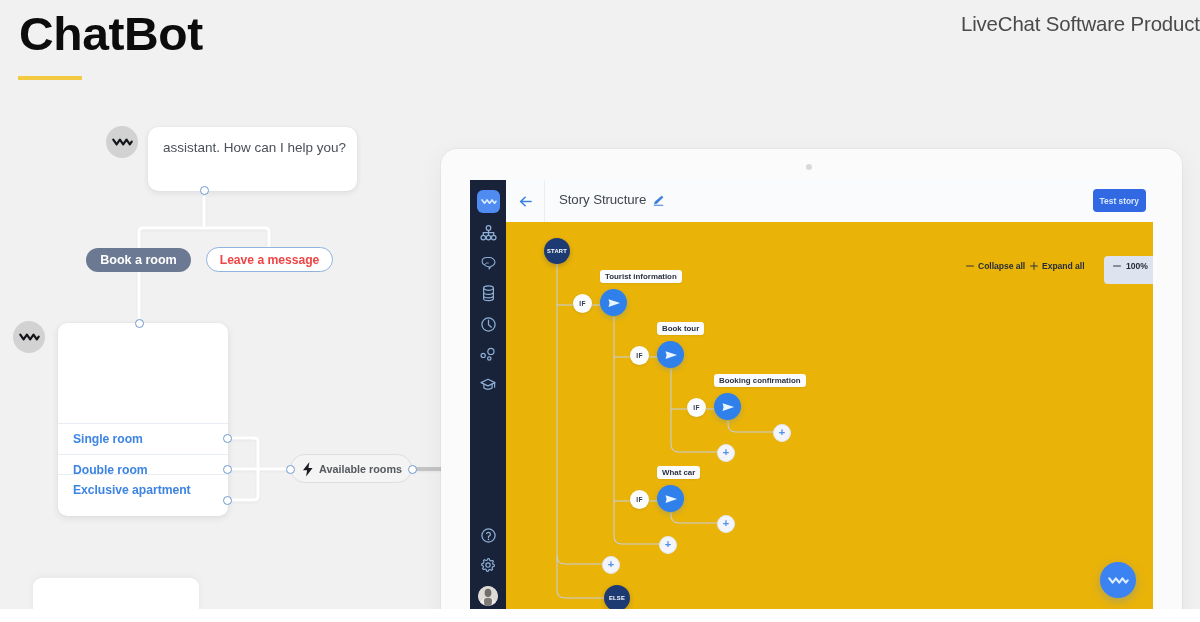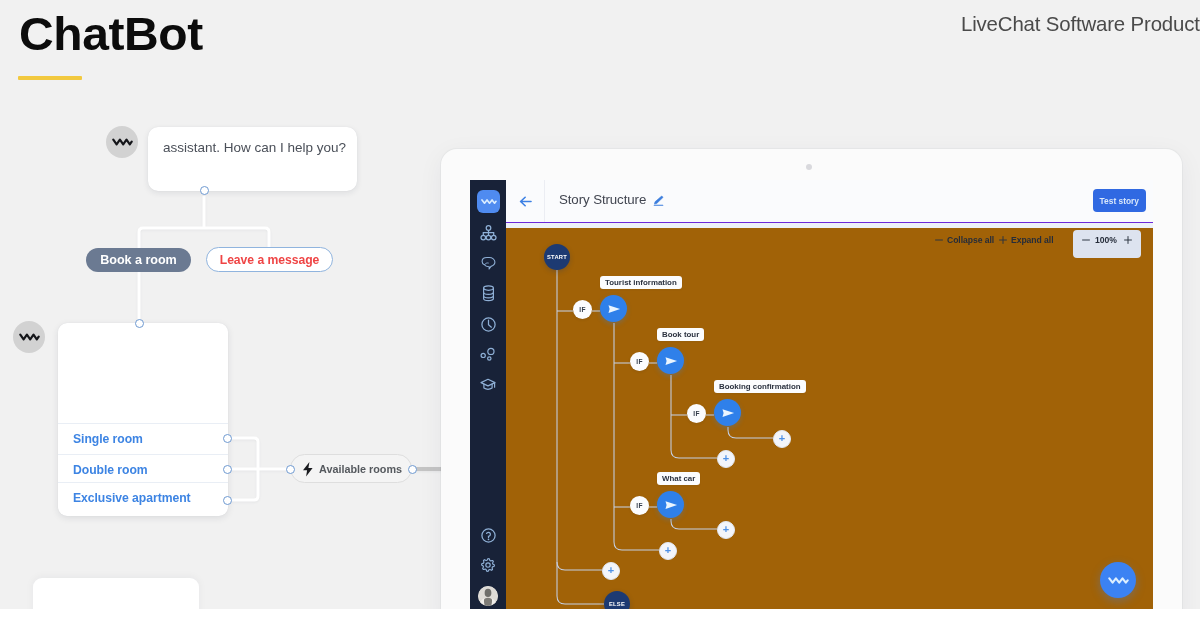--- a/index.html
+++ b/index.html
@@ -62,35 +62,35 @@
 
   .sidebar{position:absolute;left:0;top:0;width:36px;height:430px;background:#182238;}
   .sb-logo{position:absolute;left:7px;top:10px;width:23px;height:23px;border-radius:6px;
            background:#4f8bf0;display:flex;align-items:center;justify-content:center;}
   .sb-ico{position:absolute;left:0;width:36px;height:22px;display:flex;
           align-items:center;justify-content:center;}
   .sb-avatar{position:absolute;left:8px;width:20px;height:20px;border-radius:50%;
              background:#d4d4d2;overflow:hidden;}
 
   .apphead{position:absolute;left:36px;top:0;width:647px;height:42px;background:#fafbfd;
-           border-bottom:1px solid #6d28d9;}
+           border-bottom:5px solid #6d28d9;}
   .back-arrow{position:absolute;left:11px;top:13px;width:17px;height:17px;}
   .head-sep{position:absolute;left:38px;top:0;width:1px;height:42px;background:#ebedf3;}
   .apptitle{position:absolute;left:53px;top:11.5px;font-size:13.3px;color:#414550;white-space:nowrap;letter-spacing:-0.1px;}
   .pencil{position:absolute;top:13px;width:15px;height:15px;}
   .teststory{position:absolute;right:7px;top:9px;height:23px;padding:0 7px;
              background:#3069e2;color:#d8e7fb;font-size:8.4px;font-weight:bold;
              border-radius:4px;display:flex;align-items:center;justify-content:center;
              white-space:nowrap;}
 
   .zoomrow{position:absolute;top:50px;height:18px;z-index:5;}
   .zr-item{position:absolute;font-size:8.6px;font-weight:bold;color:#262d3a;white-space:nowrap;letter-spacing:-0.05px;}
   .zoombox{position:absolute;height:28px;background:#dde3ef;border-radius:4px;}
 
-  .canvas{position:absolute;left:36px;top:48px;width:647px;height:388px;background:#a16207;}
+  .canvas{position:absolute;left:36px;top:42px;width:647px;height:388px;background:#eab308;}
   .ncap{position:absolute;background:#fbfcfe;border-radius:3px;font-size:7.9px;
         font-weight:bold;color:#2b3240;padding:2px 5px;white-space:nowrap;
         box-shadow:0 1px 2px rgba(30,40,70,.07);}
   .nif{position:absolute;width:19px;height:19px;border-radius:50%;background:#fbfcfe;
        display:flex;align-items:center;justify-content:center;font-size:6.6px;
        font-weight:bold;color:#333c4b;letter-spacing:.2px;box-shadow:0 1px 3px rgba(30,40,70,.10);}
   .nsend{position:absolute;width:27px;height:27px;border-radius:50%;background:#2f80ea;
          display:flex;align-items:center;justify-content:center;
          box-shadow:0 2px 5px rgba(47,128,234,.30);}
   .nplus{position:absolute;width:18px;height:18px;border-radius:50%;background:#f3f5fa;
@@ -157,21 +157,21 @@
         <path d="M1.3 1.7 L4.6 6.3 L7.9 1.7 L11.2 6.3 L14.5 1.7 L17.8 6.3 L19.7 3.7" fill="none" stroke="#141519" stroke-width="2.2" stroke-linecap="round" stroke-linejoin="round"></path>
       </svg>
     </div>
     <div class="card" style="left:58px;top:323px;width:170px;height:193px;">
       <div class="card-row" style="top:131px;width:170px;height:31px;">
         <span>Double room</span>
       </div>
       <div class="card-row" style="top:100px;width:170px;height:31px;">
         <span>Single room</span>
       </div>
-      <div class="card-row" style="top:159px;width:170px;height:21px;">
+      <div class="card-row" style="top:151px;width:170px;height:21px;">
         <span>Exclusive apartment</span>
       </div>
     </div>
     <div class="dot" style="left:135px;top:319px;"></div>
     <div class="dot" style="left:223px;top:434px;"></div>
     <div class="dot" style="left:223px;top:465px;"></div>
     <div class="dot" style="left:223px;top:496px;"></div>
 
     <div class="node-pill" style="left:290px;top:454px;width:122px;height:29px;">
       <svg width="12" height="15" viewBox="0 0 12 15" style="position:absolute;left:11px;top:7px;">
@@ -292,21 +292,21 @@
       </svg>
       <div class="head-sep"></div>
       <div class="apptitle">Story Structure</div>
       <svg class="pencil" viewBox="0 0 13 13" style="left:147px;top:15px;width:11px;height:11px;">
         <path d="M10.3 1.2 L11.9 2.8 L4.4 10.0 L1.7 10.7 L2.4 8.0 Z" fill="#3b7ddd" stroke="#3b7ddd" stroke-width="0.7" stroke-linejoin="round"></path>
         <path d="M1.4 12.2 L11.6 12.2" stroke="#3b7ddd" stroke-width="1.2" stroke-linecap="round"></path>
       </svg>
       <div class="teststory">Test story</div>
     </div>
 
-    <div class="zoomrow" style="left:429px;width:212px;">
+    <div class="zoomrow" style="left:460px;width:212px;margin-top:26px;">
       <svg width="8" height="8" viewBox="0 0 9 9" style="position:absolute;left:36px;top:6px;">
         <path d="M0.6 4.5 L8.4 4.5" stroke="#2c3340" stroke-width="1.1" stroke-linecap="round"></path>
       </svg>
       <div class="zr-item" style="left:48px;top:5px;">Collapse all</div>
       <svg width="8" height="8" viewBox="0 0 9 9" style="position:absolute;left:100px;top:6px;">
         <path d="M0.6 4.5 L8.4 4.5 M4.5 0.6 L4.5 8.4" stroke="#2c3340" stroke-width="1.1" stroke-linecap="round"></path>
       </svg>
       <div class="zr-item" style="left:112px;top:5px;">Expand all</div>
       <div class="zoombox" style="left:174px;width:68px;">
         <svg width="8" height="8" viewBox="0 0 9 9" style="position:absolute;left:9px;top:6px;">

